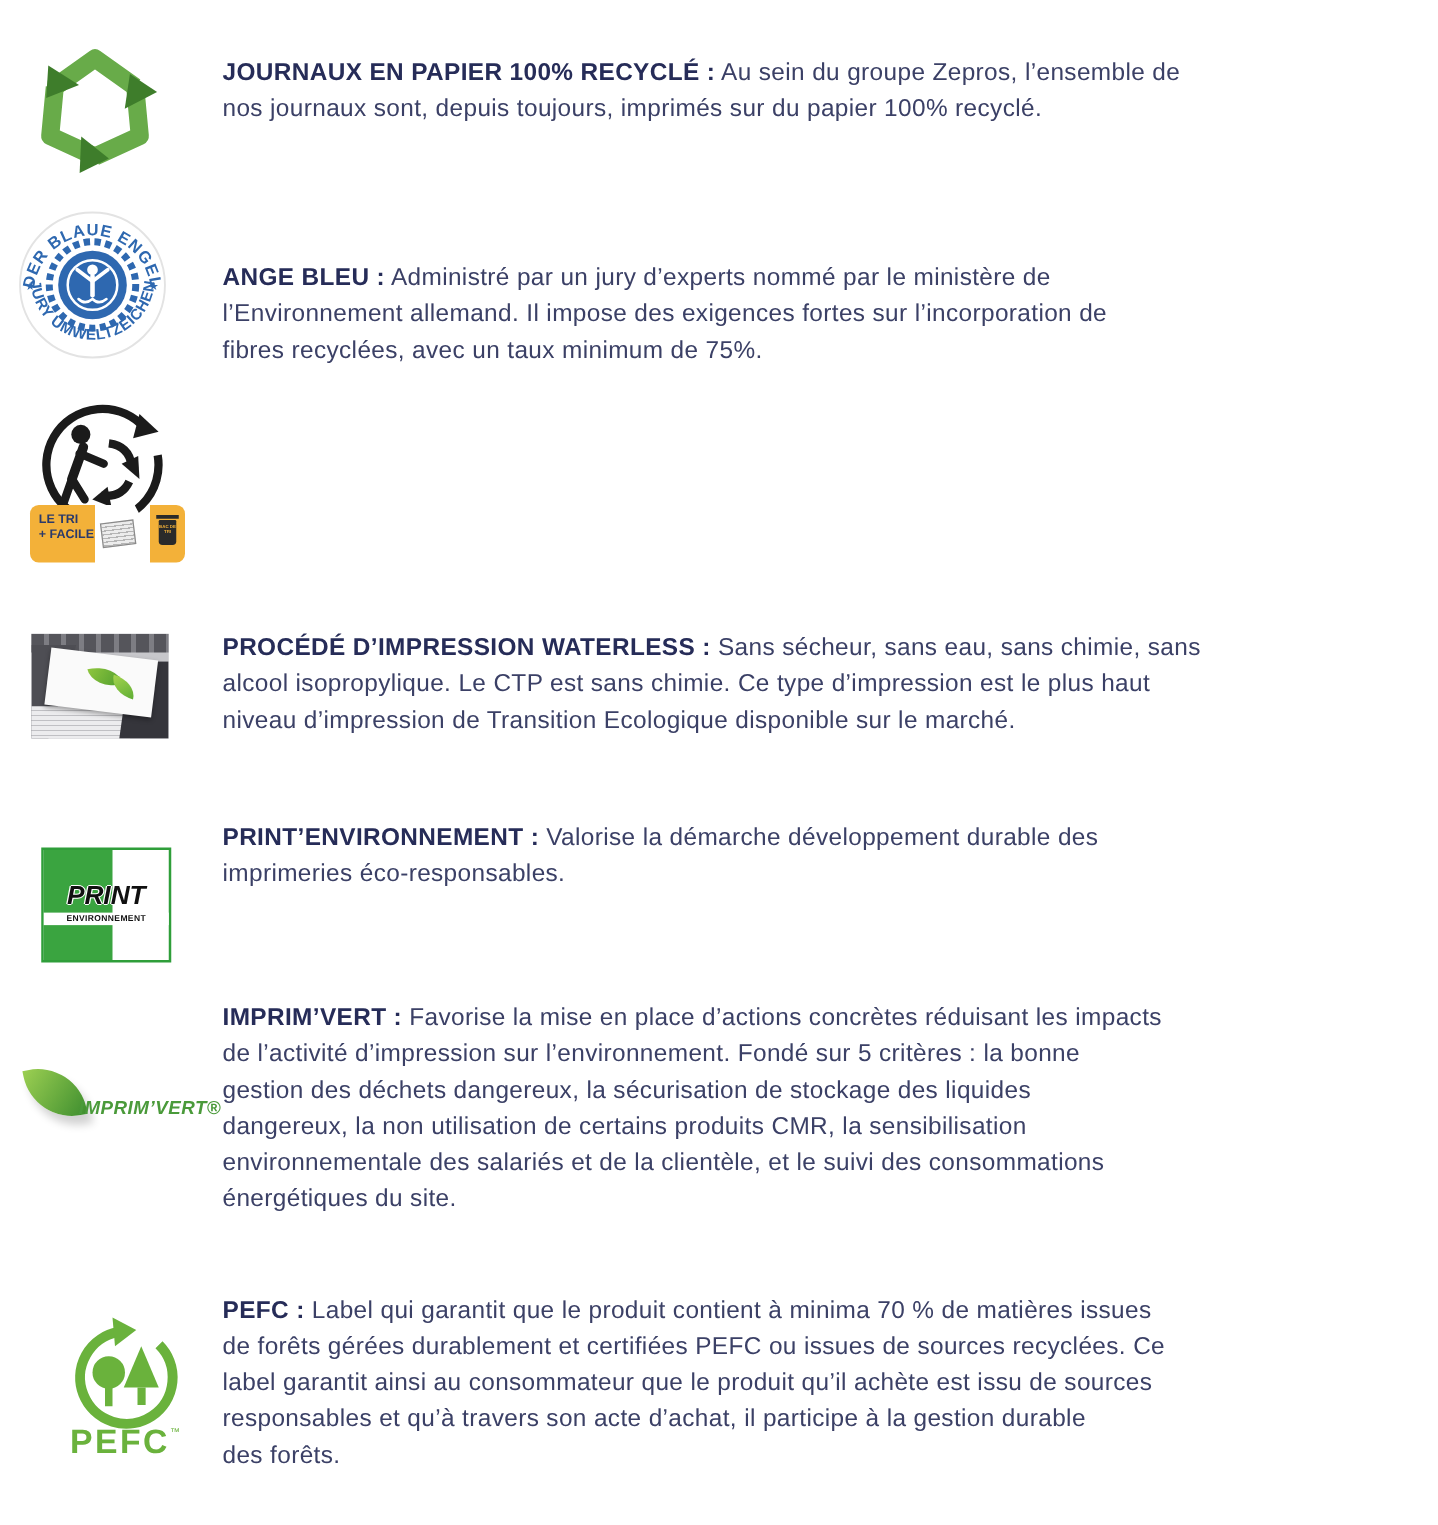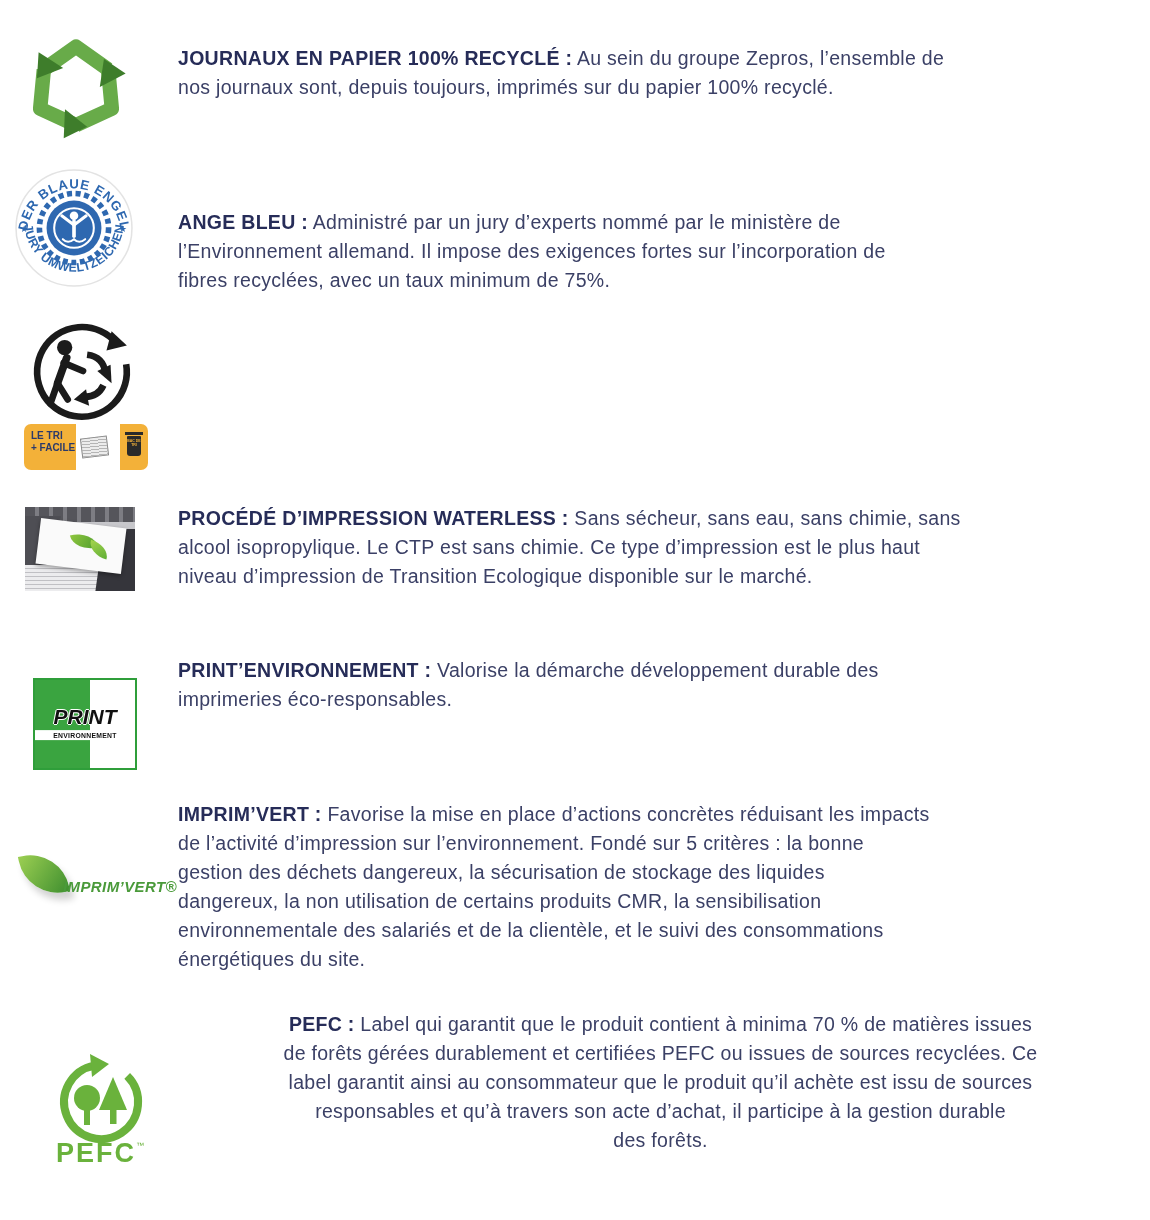--- a/index.html
+++ b/index.html
@@ -5,21 +5,21 @@
   html,body{margin:0;padding:0;background:#ffffff;}
   .page{position:relative;width:1150px;height:1220px;background:#ffffff;overflow:hidden;
         font-family:"Liberation Sans","DejaVu Sans",sans-serif;}
   .abs{position:absolute;}
   .text-block{position:absolute;left:178px;width:965px;font-size:19.5px;line-height:29px;
               color:#3b4066;letter-spacing:0.3px;}
   .seg-label{font-weight:700;color:#262c58;}
   .seg-text{white-space:pre-wrap;}
   .seg{display:block;}
   
-  .infotri{position:absolute;left:24px;top:424px;width:147px;height:46px;display:flex;}
+  .infotri{position:absolute;left:24px;top:404px;width:147px;height:46px;display:flex;}
   .it-left{background:#f3b139;border-radius:7px 0 0 7px;width:52px;box-sizing:border-box;
            padding:6px 0 0 7px;font-size:10px;line-height:12px;font-weight:800;color:#2b3a6a;}
   .it-mid{position:relative;background:#ffffff;width:44px;
           clip-path:polygon(0 0,72% 0,100% 50%,72% 100%,0 100%);}
   .np{position:absolute;left:5px;top:13px;width:25px;height:18px;background:#ececec;
       border:1px solid #8a8a8a;transform:rotate(-7deg);
       background-image:repeating-linear-gradient(0deg,#b5b5b5 0 1px,transparent 1px 3px);}
   .it-right{position:relative;background:#f3b139;border-radius:0 7px 7px 0;width:28px;}
   .bin{position:absolute;left:7px;top:12px;width:14px;height:20px;background:#2a2a2a;
        border-radius:1px 1px 3px 3px;color:#f3b139;font-size:3.5px;line-height:4px;
@@ -219,21 +219,21 @@
       <polygon points="38,2 57,12 40,25" fill="#6ab23c"></polygon>
       <g fill="#6ab23c">
         <circle cx="35" cy="46" r="13"></circle>
         <rect x="32" y="56" width="6" height="17"></rect>
         <polygon points="61,25 75,58 47,58"></polygon>
         <rect x="58" y="58" width="6.5" height="14"></rect>
       </g>
       <text x="44" y="110" text-anchor="middle" font-size="27" font-weight="800" fill="#6ab23c" letter-spacing="2">PEFC</text>
       <text x="84" y="96" font-size="8" fill="#6ab23c">™</text>
     </svg>
-    <div class="text-block" style="top:1010px;text-align:center;">
+    <div class="text-block" style="top:1034px;">
       <span class="seg-label">PEFC :</span>
       <span class="seg-text">Label qui garantit que le produit contient à minima 70 % de matières issues
 de forêts gérées durablement et certifiées PEFC ou issues de sources recyclées. Ce
 label garantit ainsi au consommateur que le produit qu’il achète est issu de sources
 responsables et qu’à travers son acte d’achat, il participe à la gestion durable
 des forêts.</span>
     </div>
   </section>
 
 </div>

